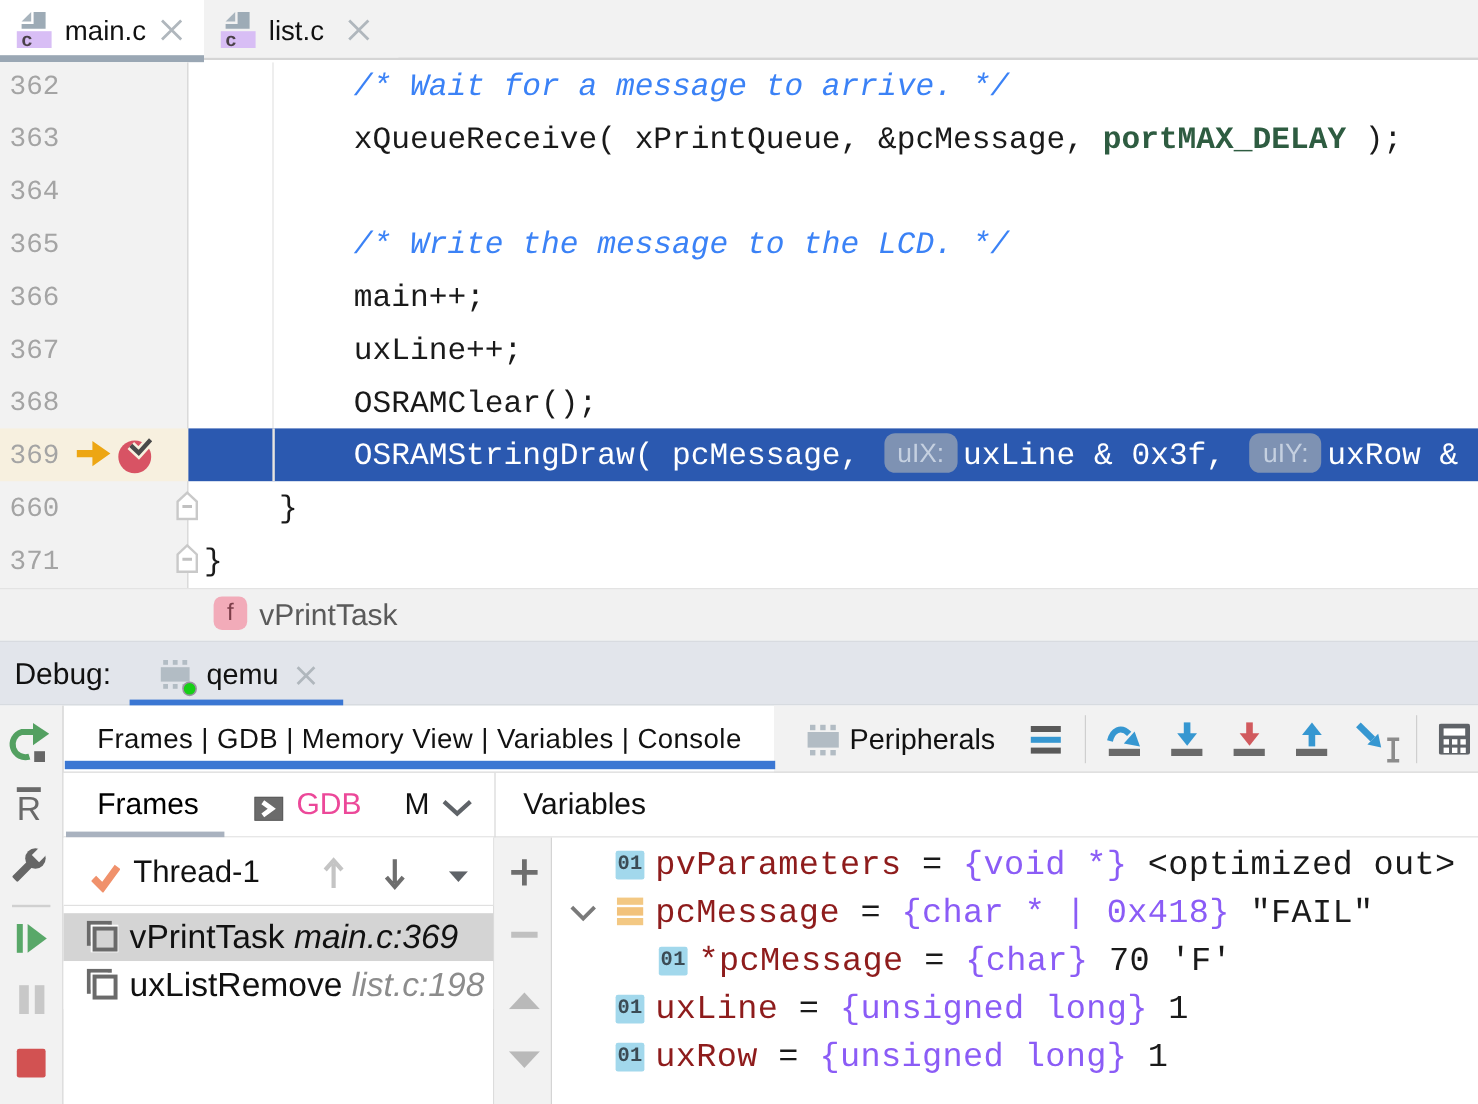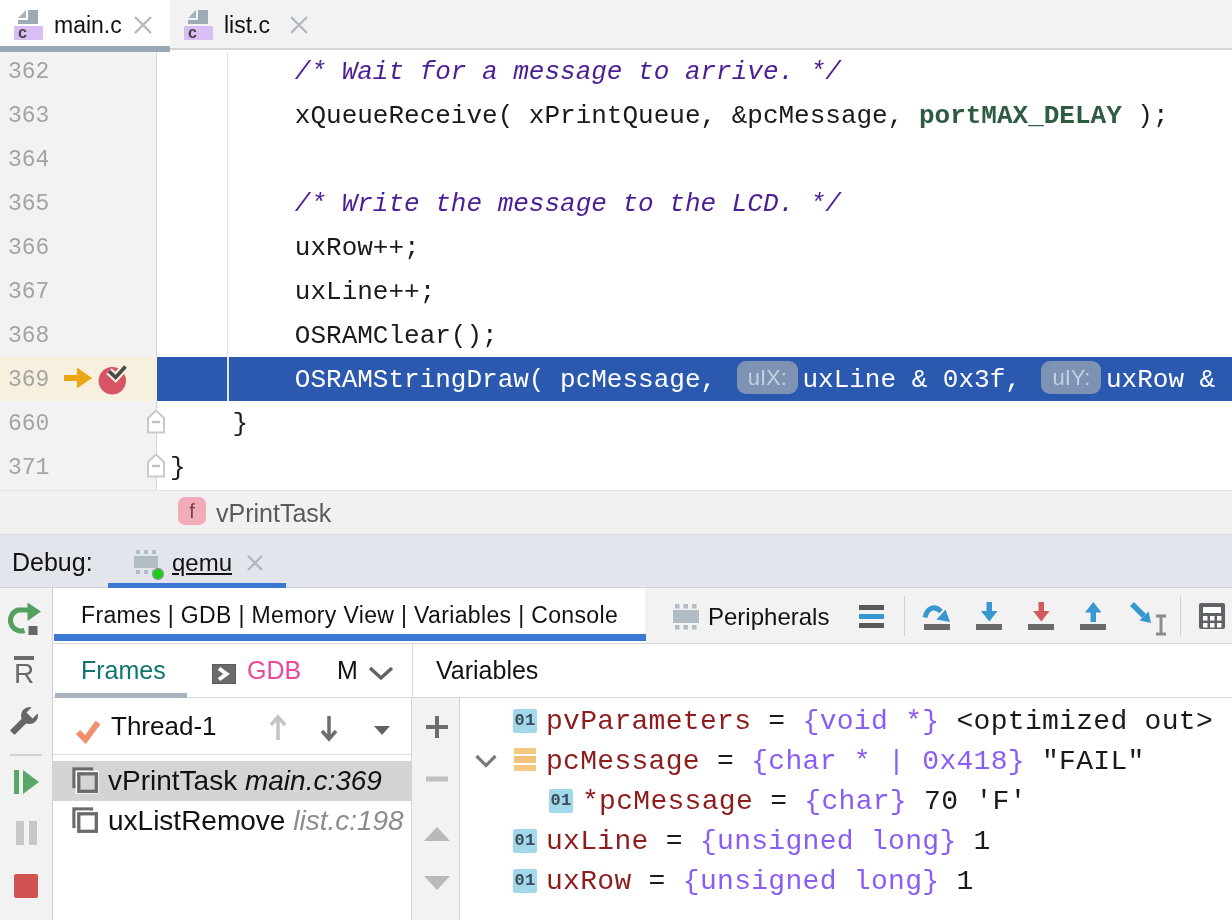--- a/index.html
+++ b/index.html
@@ -17,54 +17,54 @@
   .tabtxt { font-size:23px; color:#111; }
   .closex { stroke:#b0b7bd; stroke-width:2.3; }
 
   
   #editor { left:0; top:52px; width:1232px; height:438px; background:#fff; }
   #gutter { left:0; top:0; width:157px; height:438px; background:#f2f2f2; border-right:1px solid #d4d4d4; }
   .ln { position:absolute; left:8px; width:60px; font-family:"Liberation Mono", monospace;
         font-size:23px; color:#a4a4a4; line-height:44px; }
   .cl { position:absolute; left:170px; white-space:pre; font-family:"Liberation Mono", monospace;
         font-size:26px; line-height:44px; color:#1a1a1a;}
-  .cm { color:#4c1d95; font-style:italic;margin-top:40px; }
+  .cm { color:#3b82f6; font-style:italic;margin-top:40px; }
   .kw { color:#2e5c41; font-weight:bold; }
   #guide1 { left:227px; top:0; width:1px; height:305px; background:#e3e3e3; }
   #bprow { left:0; top:305px; width:157px; height:44px; background:#f7f0df; }
   #execrow { left:157px; top:305px; width:1075px; height:44px; background:#2b59b0; }
   #guide1b { left:227px; top:305px; width:2px; height:44px; background:#e8e5df; }
   .chip { display:inline-block; background:#7e92b3; color:#c5d0e0; border-radius:9px;
           font-family:"Liberation Sans", sans-serif; font-size:22px; line-height:33px;
           height:33px; padding:0 11px; margin-left:5px; margin-right:-11px;
           vertical-align:middle; position:relative; top:-3px; }
 
   
   #crumb { left:0; top:490px; width:1232px; height:44px; background:#f1f1f1; border-top:1px solid #e3e3e3;}
   #fbadge { left:178px; top:497px; width:28px; height:28px; background:#f2abb9; border-radius:7px;
             color:#7c3d49; font-size:20px; text-align:center; line-height:28px; }
   #crumbtxt { left:216px; top:499px; font-size:25px; color:#5a5a5a; }
 
   
   #dbgbar { left:0; top:534px; width:1232px; height:54px; background:#e2e5eb; border-top:1px solid #d8dbe0; border-bottom:1px solid #d0d4da; }
   #dbglabel { left:12px; top:548px; font-size:25px; color:#111; }
-  #qemutxt { left:172px; top:549px; font-size:24px; color:#111;text-decoration:underline; }
+  #qemutxt { left:172px; top:549px; font-size:24px; color:#111; }
   #qemuu { left:108px; top:583px; width:178px; height:5px; background:#3b77d3; }
 
   
   #tw { left:0; top:588px; width:1232px; height:244px; background:#fff; }
   #lstrip { left:0; top:0; width:53px; height:332px; background:#f2f2f2; border-right:1px solid #d1d1d1; }
   #twrow1r { left:645px; top:0; width:587px; height:56px; background:#f2f2f2; }
   #twrow1b { left:53px; top:55px; width:1179px; height:1px; background:#d3d3d3; }
   #twtabu { left:54px; top:46px; width:592px; height:7px; background:#3b77d3; }
   #twtabs { left:81px; top:14px; font-size:23px; letter-spacing:0.35px; color:#111; }
   #periph { left:708px; top:15px; font-size:24px; color:#111; }
   .vsep { position:absolute; width:1px; background:#cfcfcf; }
   #row2 { left:53px; top:56px; width:1179px; height:54px; background:#fff; border-bottom:1px solid #d8d8d8; }
-  #framestab { left:81px; top:68px; font-size:25px; color:#0f766e; }
+  #framestab { left:81px; top:68px; font-size:25px; color:#000000; }
   #framesu { left:55px; top:105px; width:132px; height:5px; background:#a9b2bf; }
   #gdbtxt { left:247px; top:68px; font-size:25px; color:#ec4899; }
   #mtxt { left:337px; top:68px; font-size:25px; color:#111; }
   #varhdr { left:436px; top:68px; font-size:25px; color:#111; }
   #framecol { left:53px; top:110px; width:359px; height:222px; background:#fff; border-right:1px solid #d4d4d4; }
   #threadrow { left:0px; top:0px; width:358px; height:57px; background:#fff; border-bottom:1px solid #e0e0e0; }
   #threadtxt { left:58px; top:13px; font-size:26px; color:#111; }
   #frow1 { left:0px; top:63px; width:358px; height:40px; background:#d4d4d4; }
   #frow2 { left:0px; top:103px; width:358px; height:40px; background:#fff; }
   .fname { font-size:28px; color:#111; }
@@ -120,21 +120,21 @@
     <div class="ln" style="top:174px">366</div>
     <div class="ln" style="top:218px">367</div>
     <div class="ln" style="top:262px">368</div>
     <div class="ln" style="top:306px">369</div>
     <div class="ln" style="top:350px">660</div>
     <div class="ln" style="top:394px">371</div>
 
     <div class="cl" style="top:-2px"><span class="cm">        /* Wait for a message to arrive. */</span></div>
     <div class="cl" style="top:42px">        xQueueReceive( xPrintQueue, &amp;pcMessage, <span class="kw">portMAX_DELAY</span> );</div>
     <div class="cl" style="top:130px"><span class="cm">        /* Write the message to the LCD. */</span></div>
-    <div class="cl" style="top:174px">        uxRow++;</div>
+    <div class="cl" style="top:174px">        main++;</div>
     <div class="cl" style="top:218px">        uxLine++;</div>
     <div class="cl" style="top:262px">        OSRAMClear();</div>
     <div class="cl" style="top:306px;color:#fff">        OSRAMStringDraw( pcMessage, <span class="chip">uIX:</span> uxLine &amp; 0x3f, <span class="chip">uIY:</span> uxRow &amp;</div>
     <div class="cl" style="top:350px">    }</div>
     <div class="cl" style="top:394px">}</div>
 
     <svg class="abs" style="left:62px;top:314px" width="31" height="26" viewBox="0 0 31 26">
       <path d="M2 9 H15 V1.5 L30 12 L15 22.5 V15 H2 z" fill="#eda613"></path>
     </svg>
 

